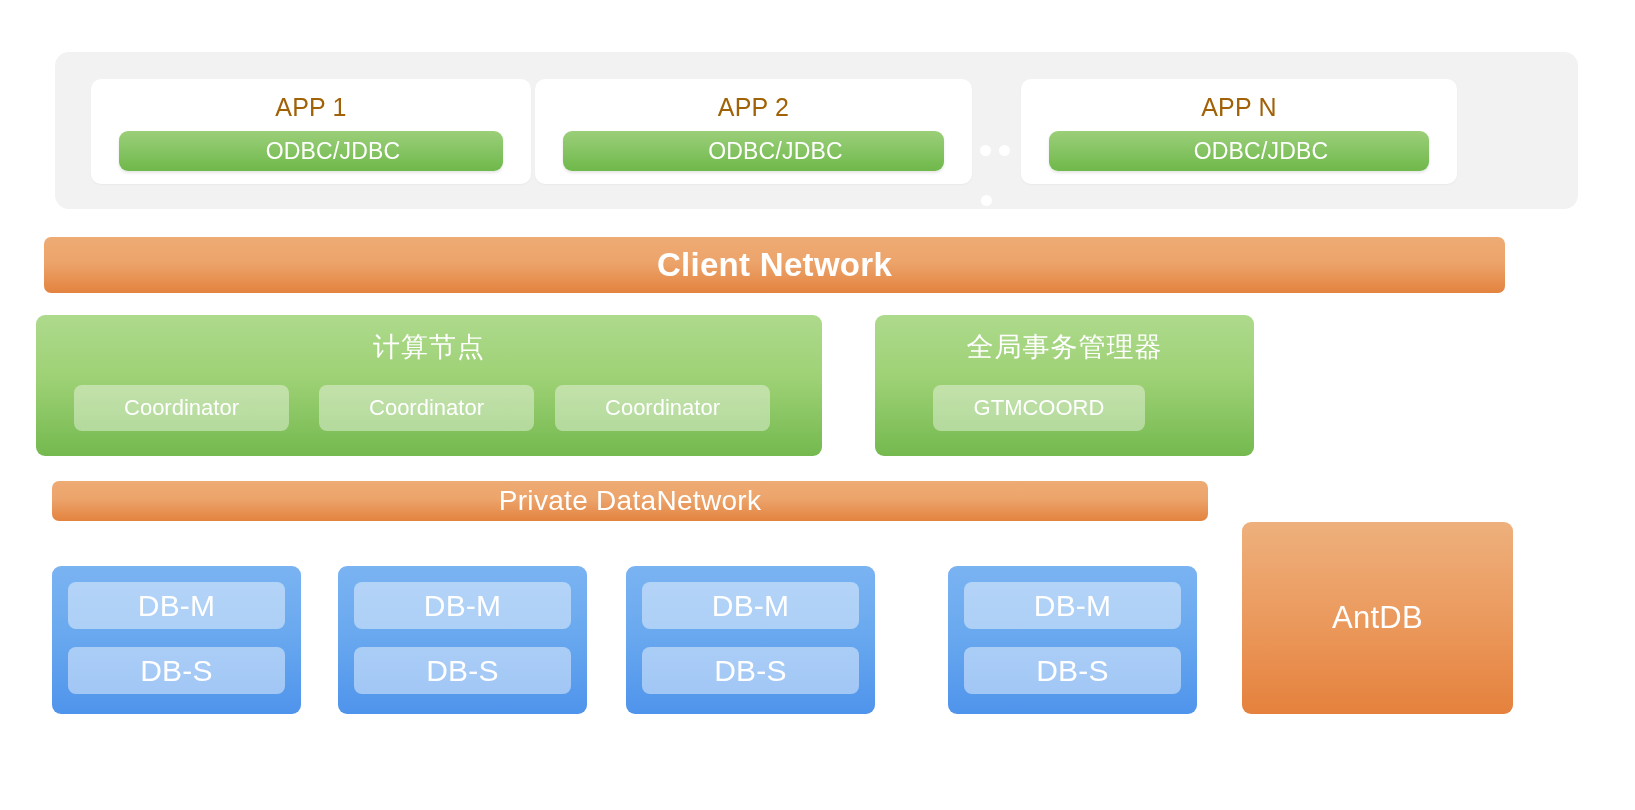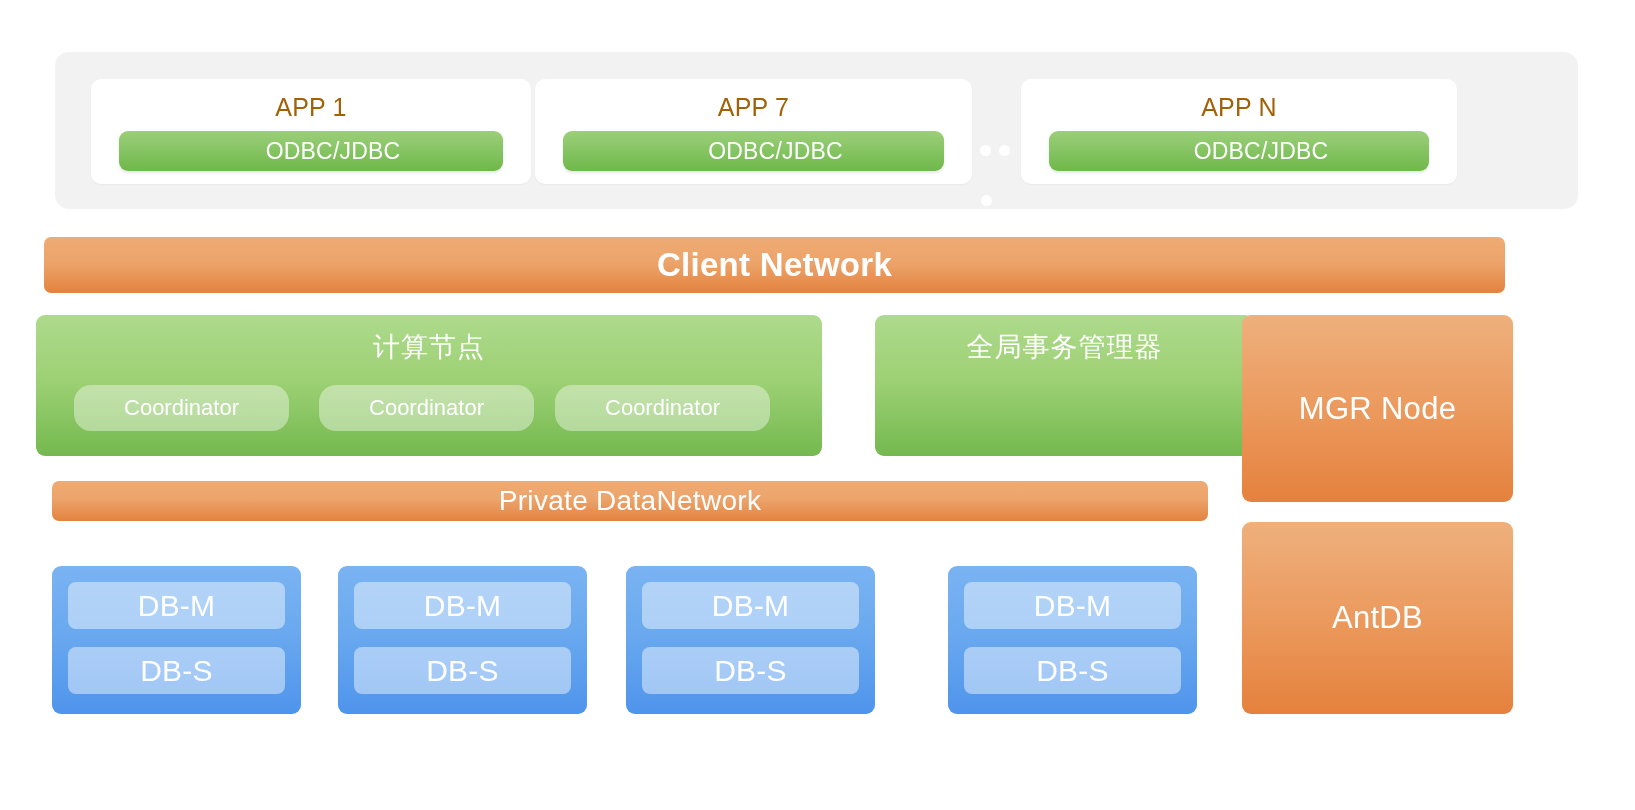--- a/index.html
+++ b/index.html
@@ -141,21 +141,21 @@
     left: 0;
     width: 100%;
     text-align: center;
     font-size: 27px;
     color: #ffffff;
     line-height: 32px;
     letter-spacing: 1px;
   }
   .inner-chip {
     position: absolute;
-    border-radius: 17px;
+    border-radius: 8px;
     background: rgba(255,255,255,0.40);
     color: #ffffff;
     display: flex;
     align-items: center;
     justify-content: center;
     font-size: 22px;
   }
   .green-panel.compute .inner-chip { top: 70px; height: 46px; width: 215px; }
   .green-panel.compute .ic1 { left: 38px; }
   .green-panel.compute .ic2 { left: 283px; }
@@ -217,21 +217,21 @@
 <div class="stage">
 
   <div class="app-band">
 
     <div class="app-card c1">
       <div class="app-title">APP 1</div>
       <div class="odbc-pill">ODBC/JDBC</div>
     </div>
 
     <div class="app-card c2">
-      <div class="app-title">APP 7</div>
+      <div class="app-title">APP 2</div>
       <div class="odbc-pill">ODBC/JDBC</div>
     </div>
 
     <div class="app-card c3">
       <div class="app-title">APP N</div>
       <div class="odbc-pill">ODBC/JDBC</div>
     </div>
 
     <div class="dots-pair">
       <span class="dot d1"></span>
@@ -245,23 +245,23 @@
 
   <div class="green-panel compute">
     <div class="panel-title">计算节点</div>
     <div class="inner-chip ic1">Coordinator</div>
     <div class="inner-chip ic2">Coordinator</div>
     <div class="inner-chip ic3">Coordinator</div>
   </div>
 
   <div class="green-panel gtm">
     <div class="panel-title">全局事务管理器</div>
-  </div>
-
-  <div class="side-panel mgr">MGR Node</div>
+    <div class="inner-chip">GTMCOORD</div>
+  </div>
+
 
   <div class="side-panel antdb">
     <span>
       <span>AntDB</span><br>
     </span>
   </div>
 
   <div class="net-bar private">Private DataNetwork</div>
 
   <div class="db-panel p1">

